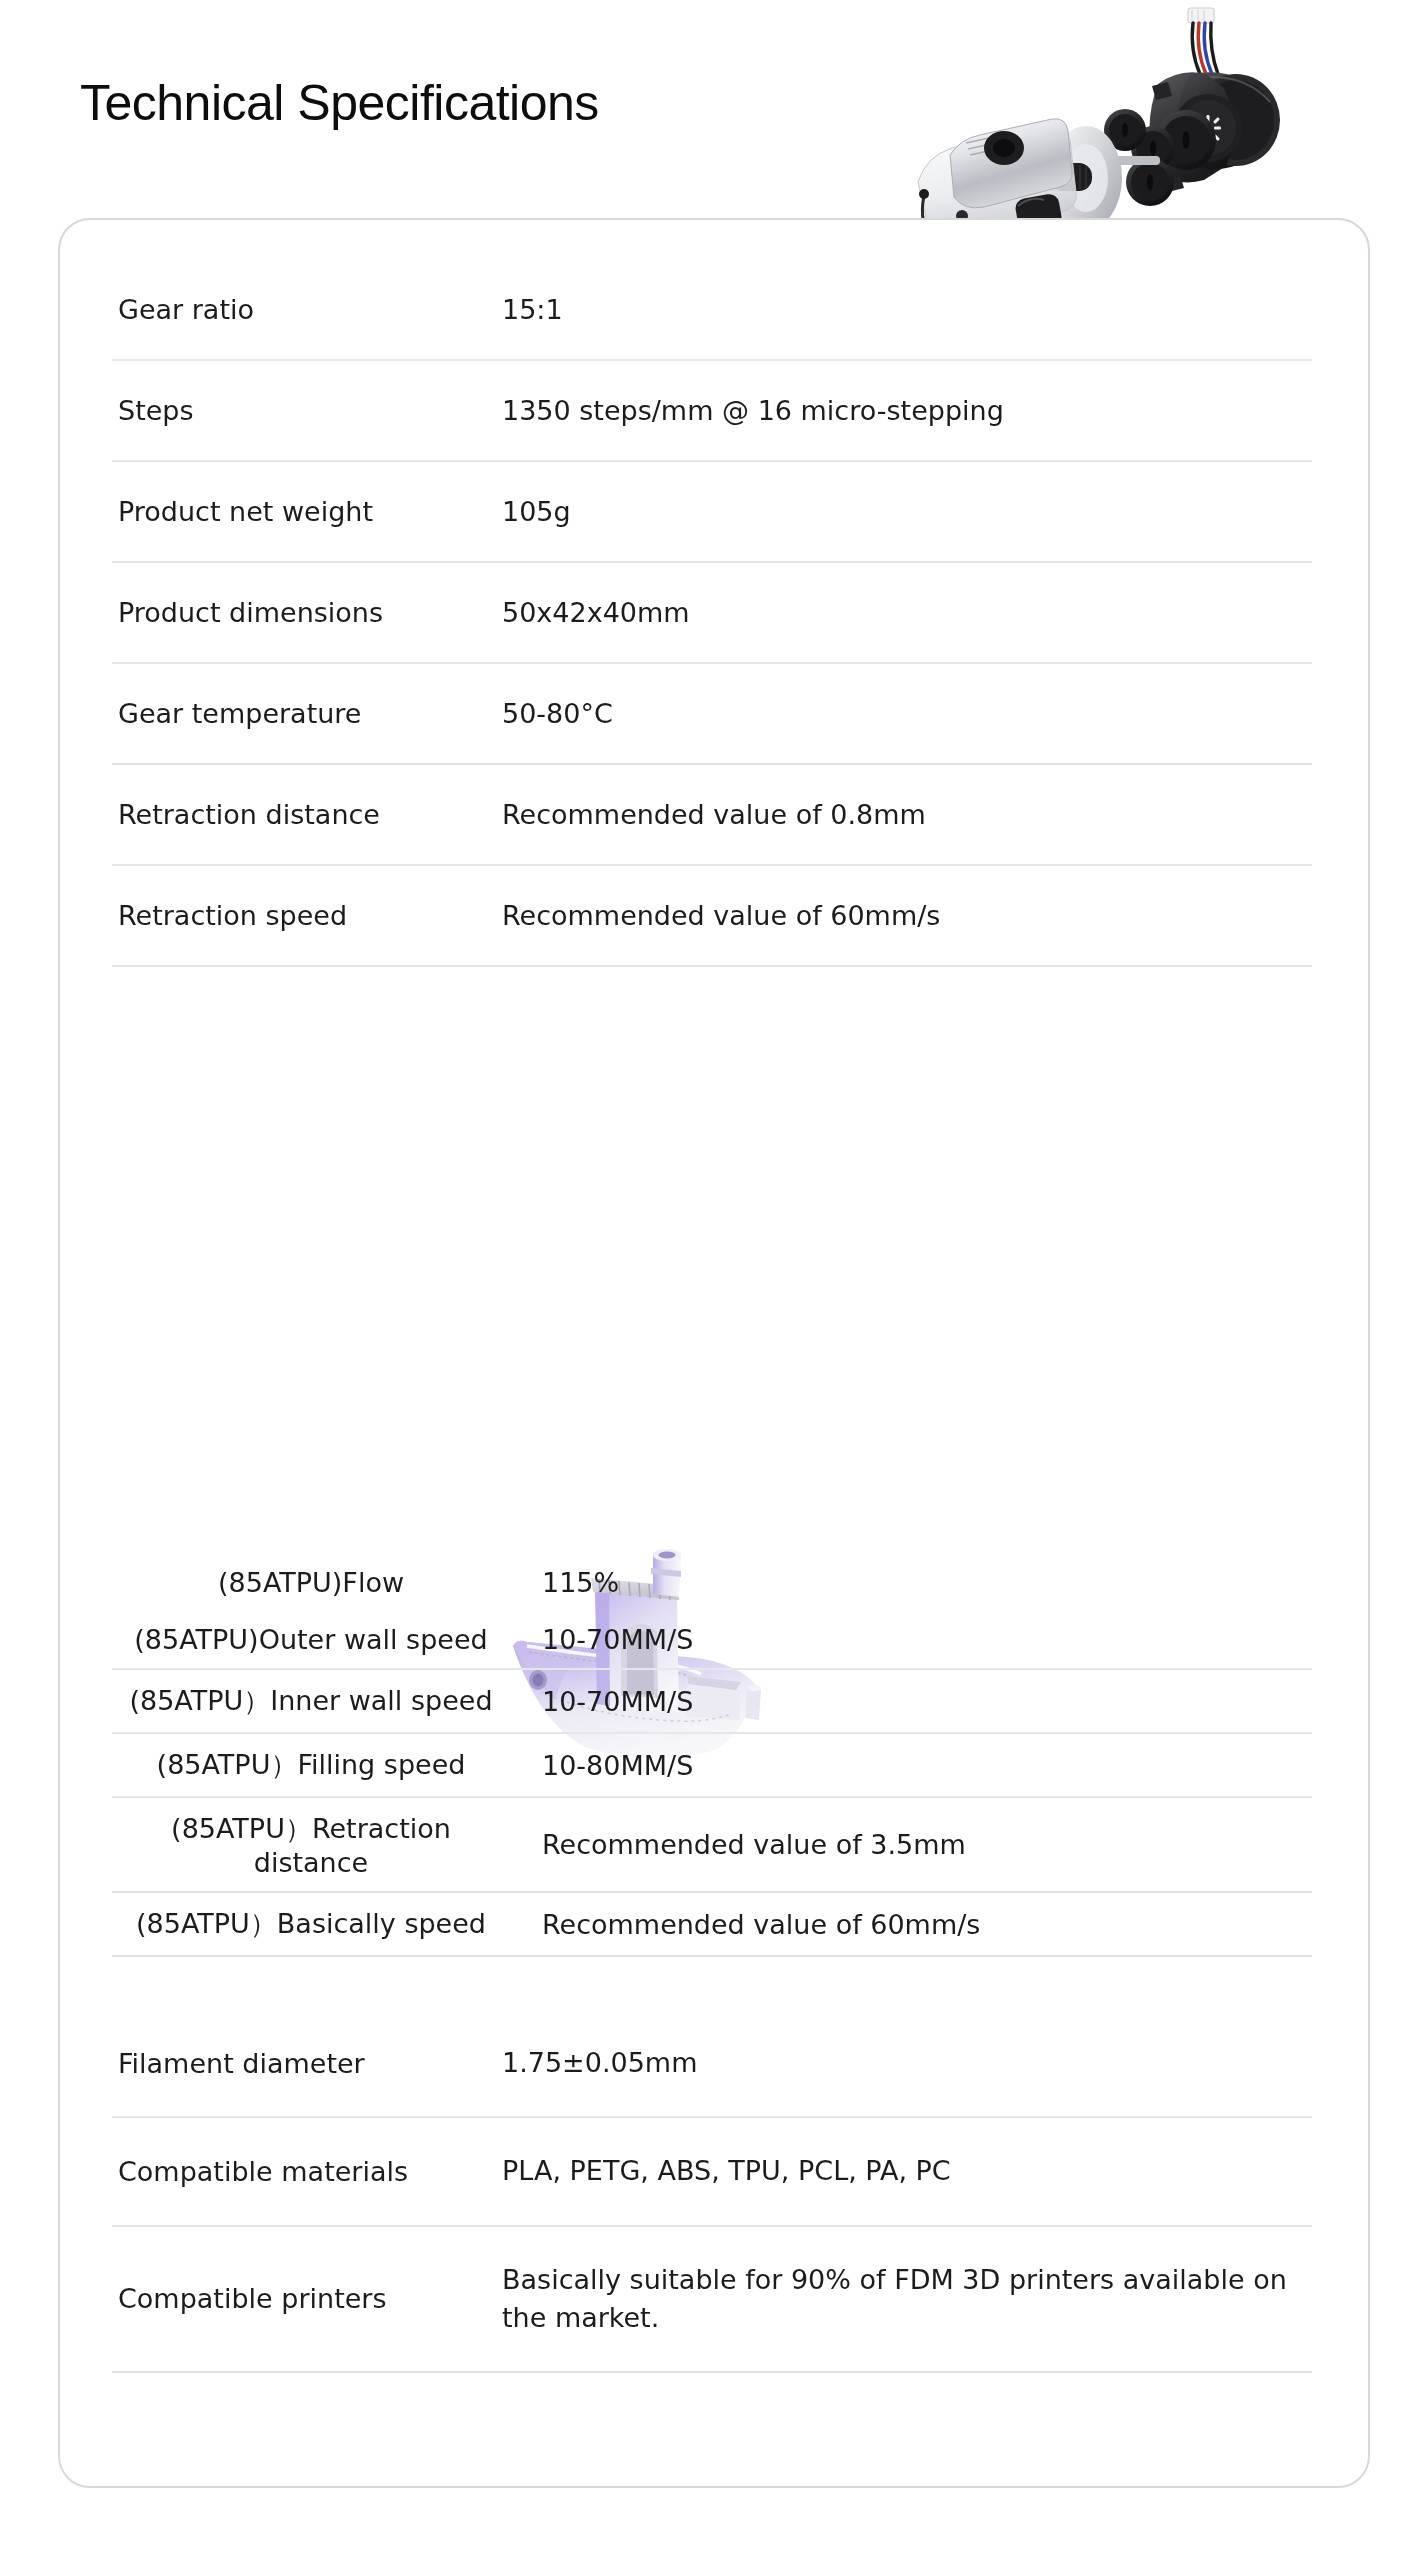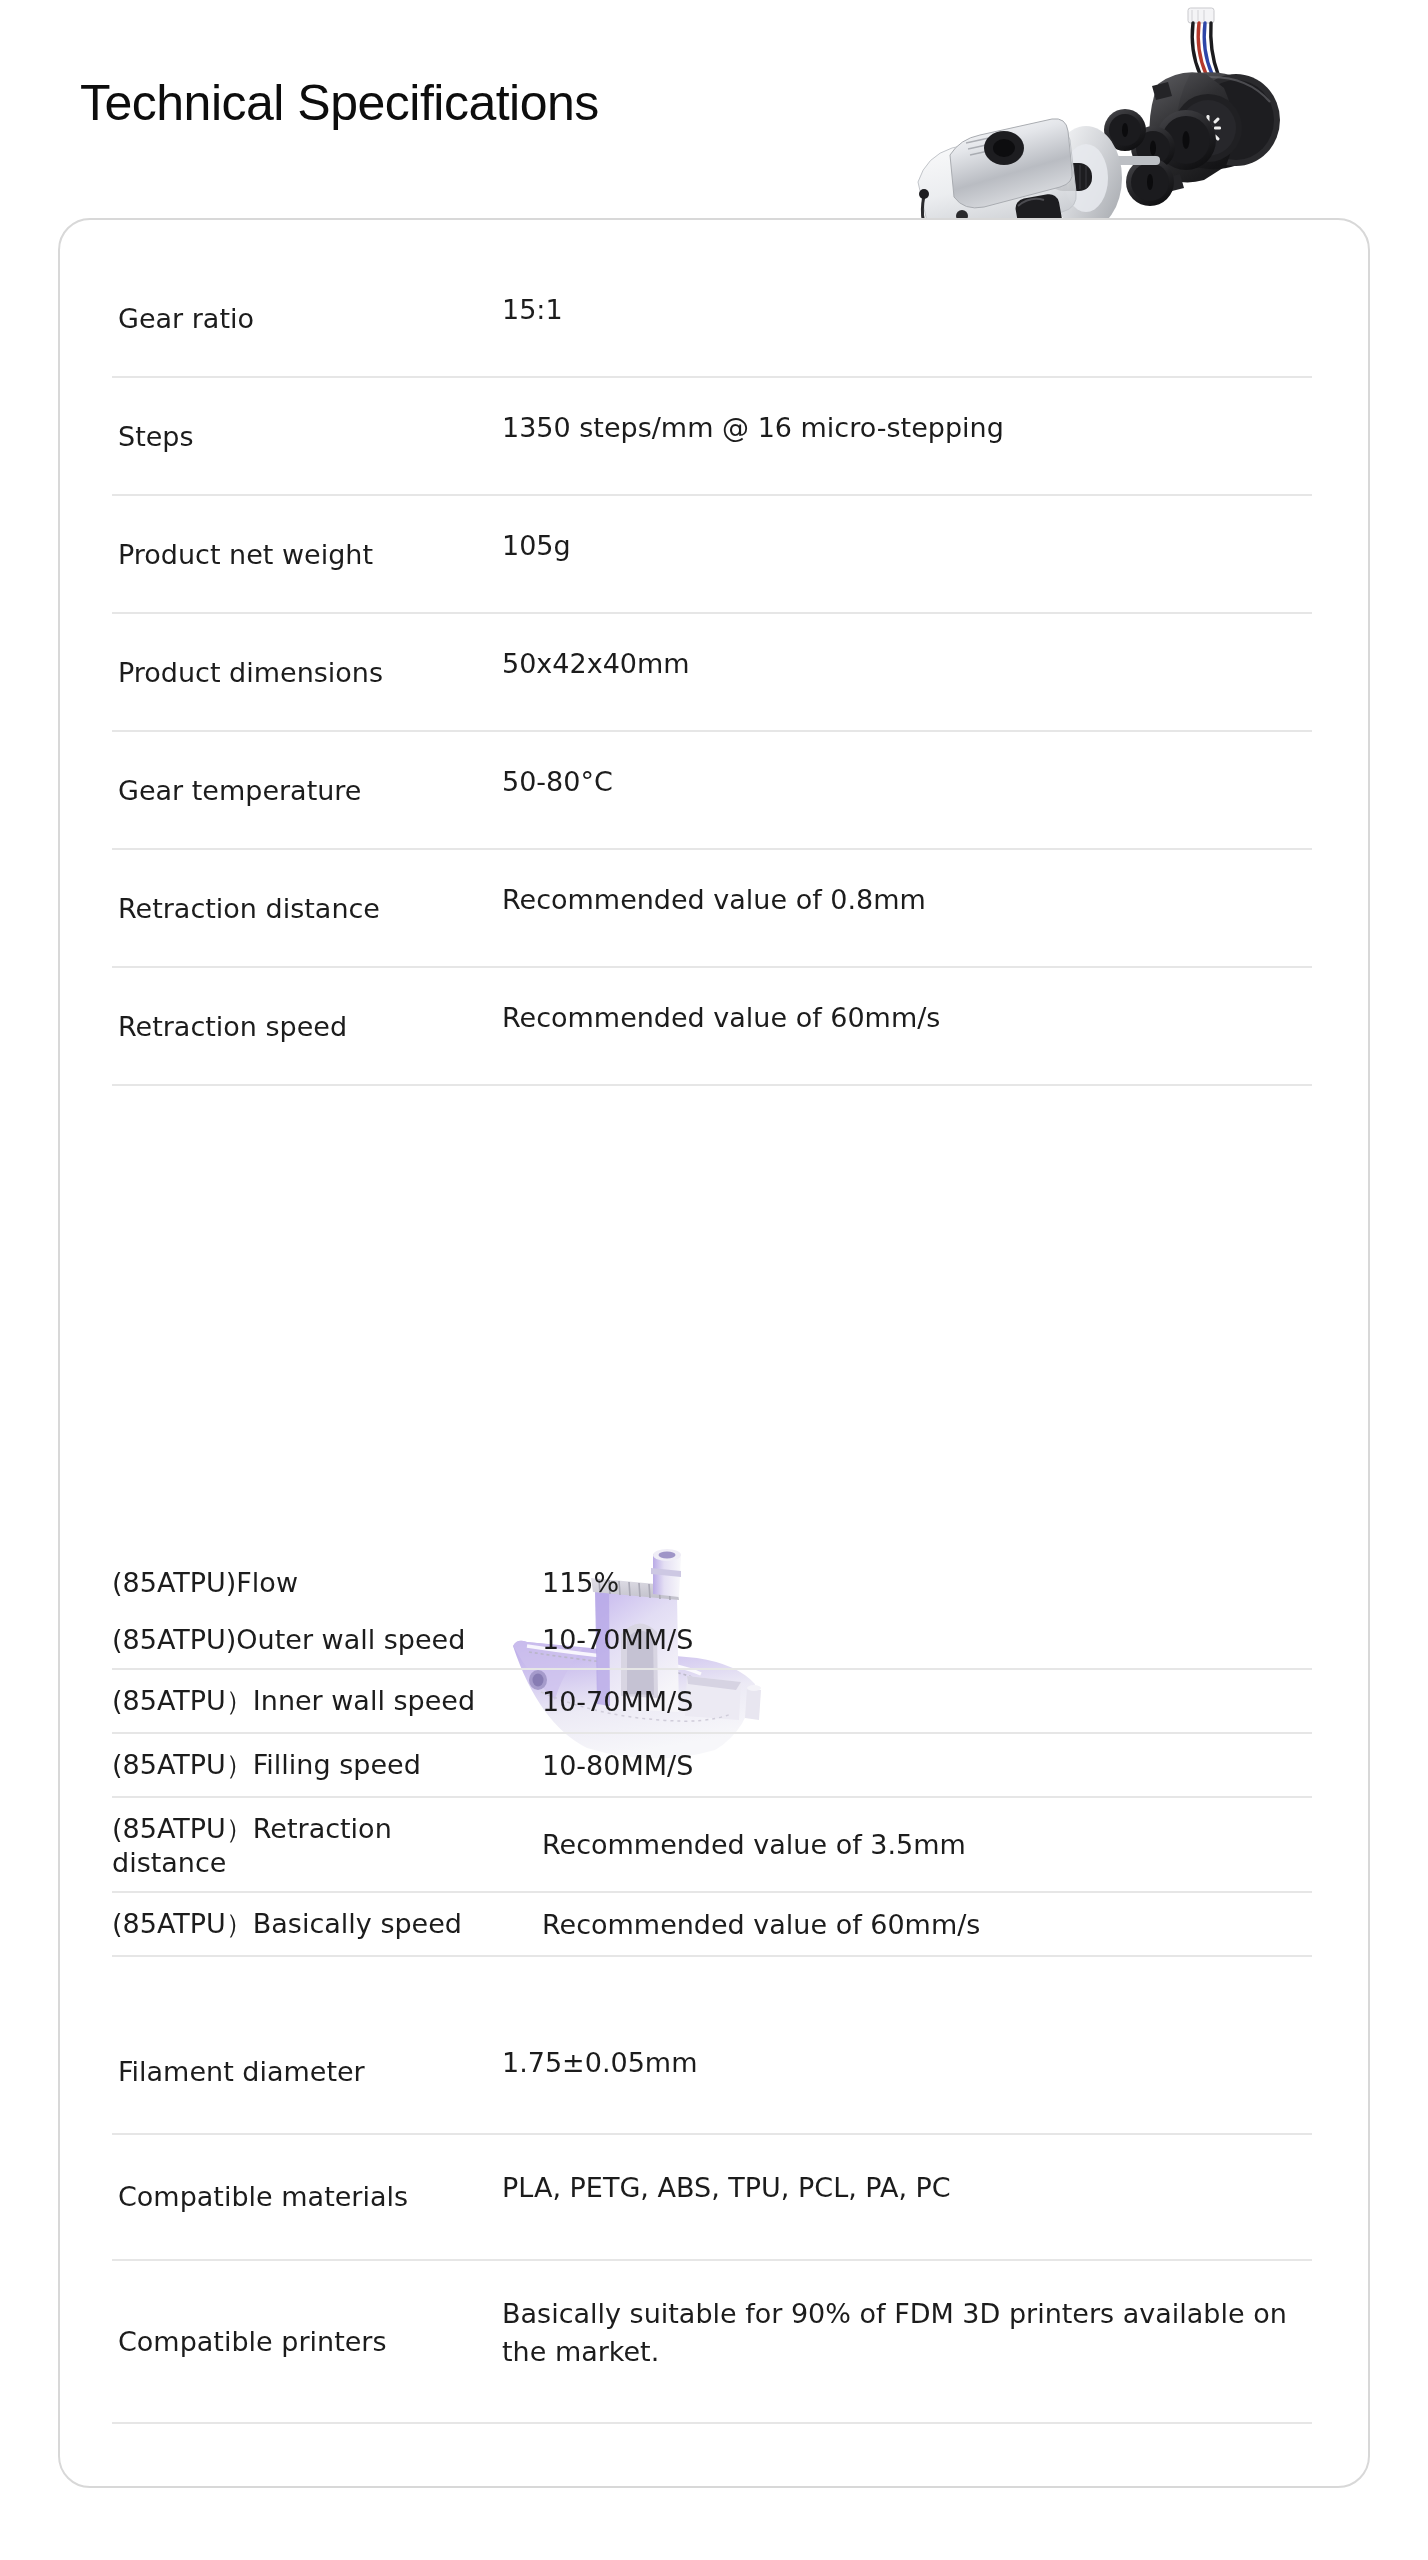--- a/index.html
+++ b/index.html
@@ -62,39 +62,39 @@
     border-collapse: collapse;
   }
   .spec-table td {
     font-family: "DejaVu Sans", "Liberation Sans", sans-serif;
     font-size: 27px;
     color: #1c1c1c;
     border-bottom: 2px solid #e6e6e6;
     vertical-align: middle;
   }
   .spec-table .k { width: 380px; padding: 34px 0 34px 6px; }
-  .spec-table .v { padding: 34px 0 51px 10px; }
+  .spec-table .v { padding: 34px 0 34px 10px; }
 
   
   #table-main { top: 40px; }
   #table-main td { height: 82px; }
 
   
   #table-tpu {
     top: 1334px;
     width: 1200px;
   }
   #table-tpu td {
     font-size: 27px;
     padding: 13px 0;
     border-bottom: 2px solid #e6e6e6;
   }
   #table-tpu .k {
     width: 420px;
-    text-align: left;
+    text-align: center;
     padding-right: 22px;
   }
   #table-tpu .v { padding-left: 10px; }
   #table-tpu tr:first-child .k { border-bottom: none; }
   #table-tpu tr:first-child .v { border-bottom: none; }
 
   
   #table-bottom { top: 1790px; }
   #table-bottom td { height: 86px; }
   #table-bottom .v { line-height: 1.42; }

